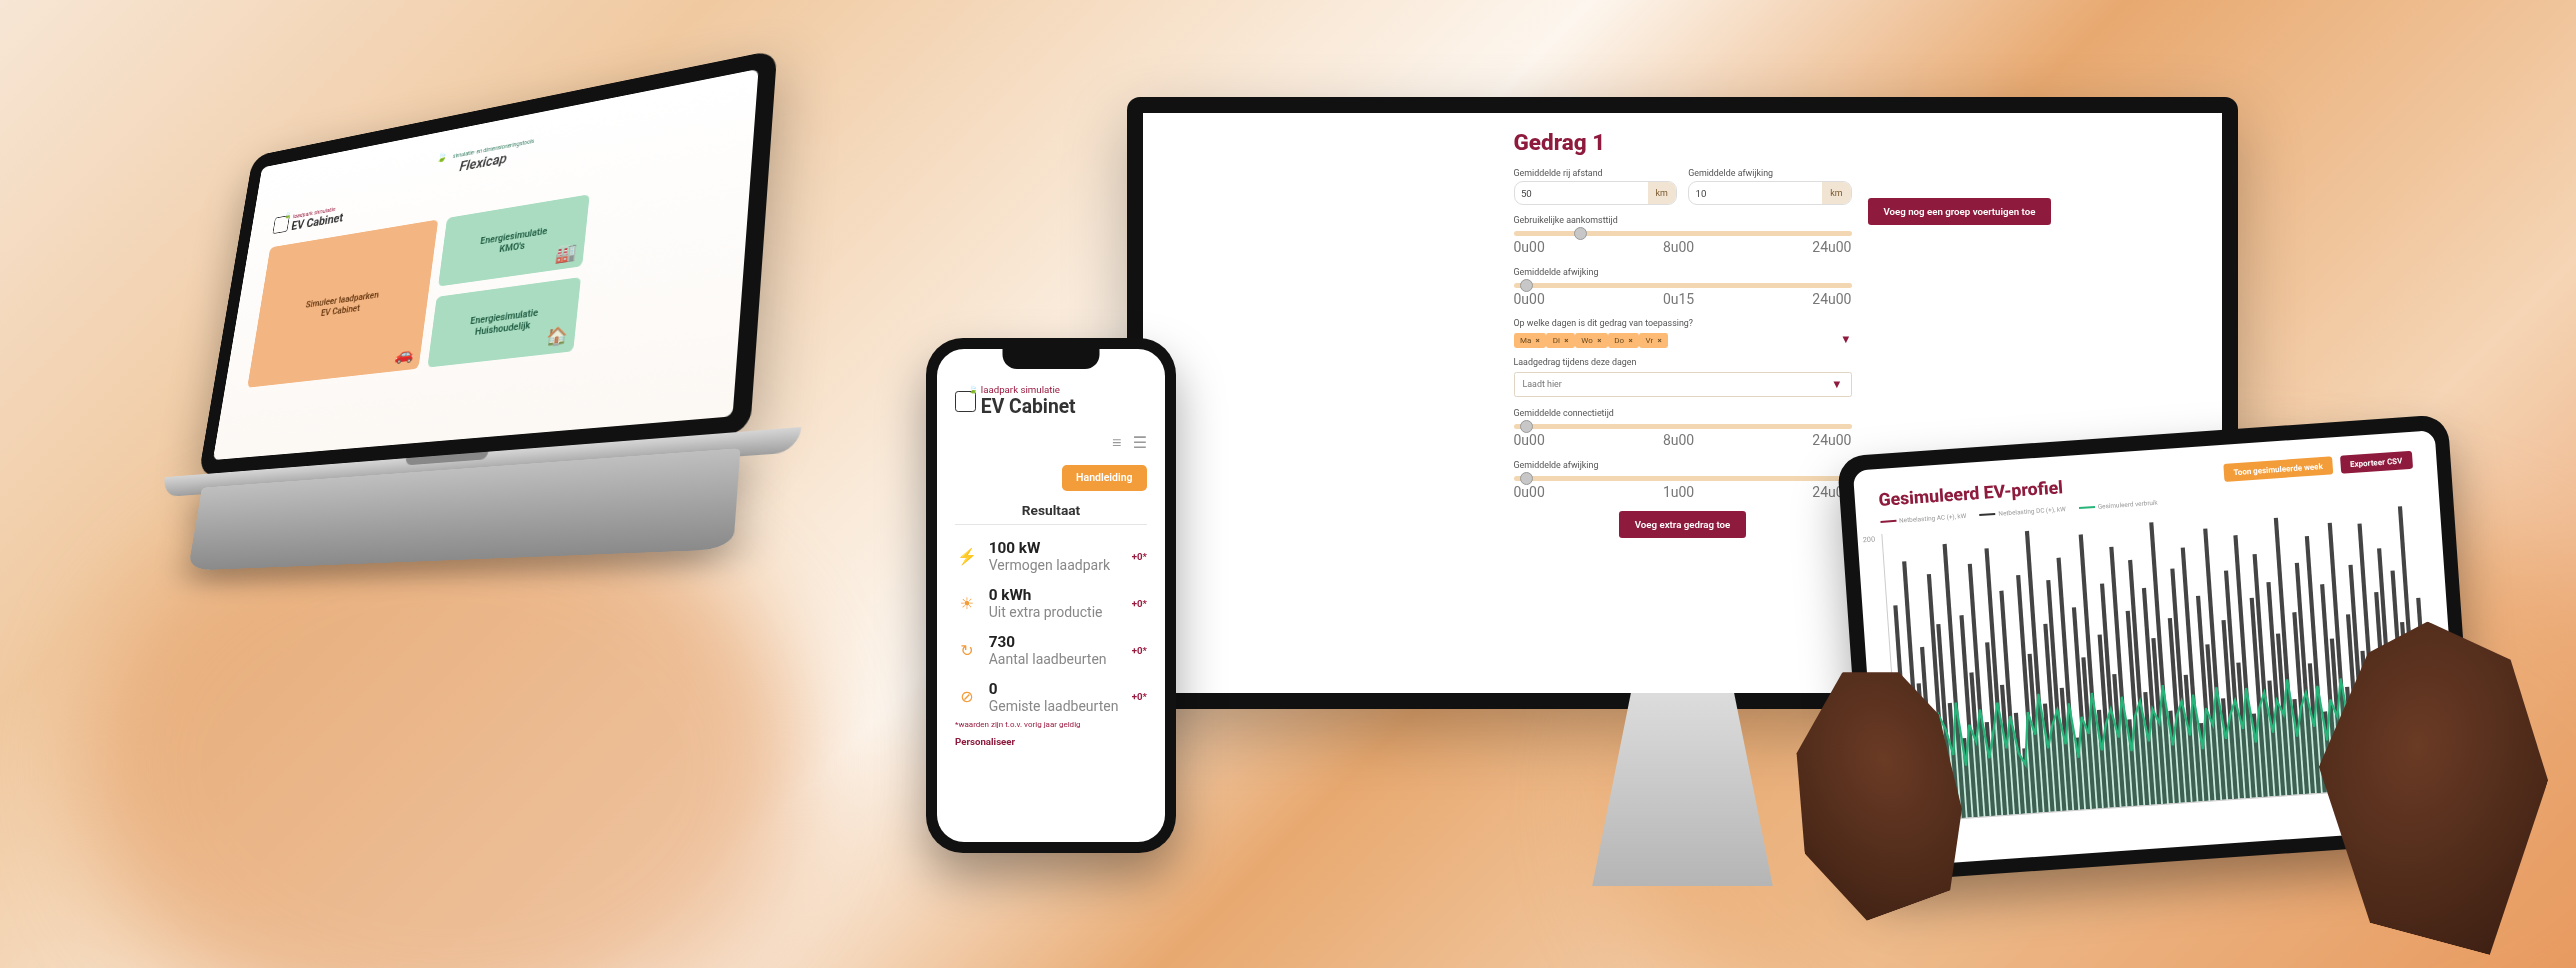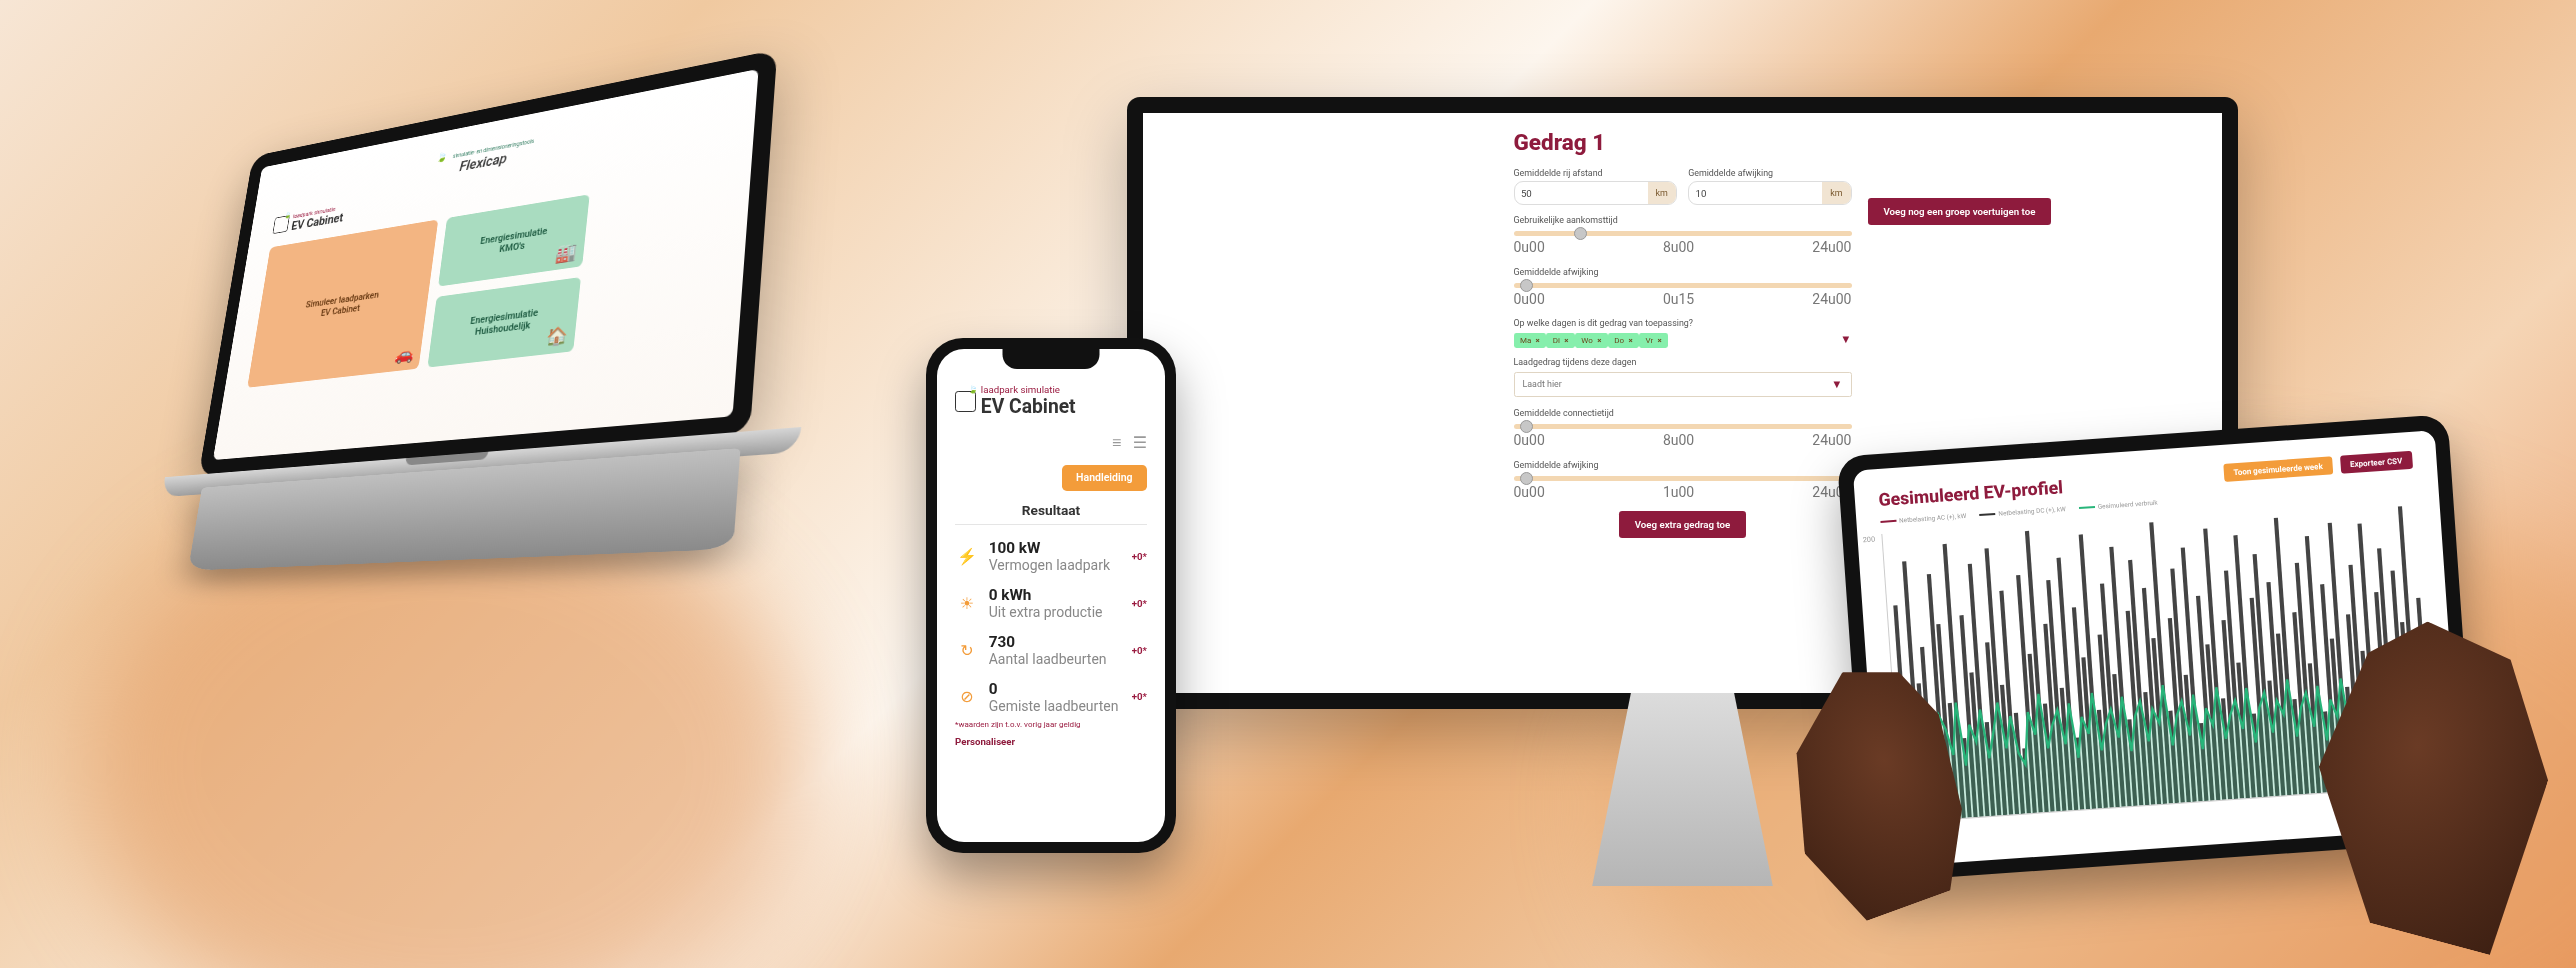--- a/index.html
+++ b/index.html
@@ -154,21 +154,21 @@
   .field { flex:1; }
   .field-label, .group-label { font-size:8.9px; color:#555; margin-bottom:3.2px; display:block;}
   .field-input { display:flex; align-items:center; border:0.8px solid #ddd; border-radius:9px; overflow:hidden; height:24px;}
   .field-input span.num { flex:1; padding:0 6.4px; font-size:9.7px; }
   .field-input span.unit { background:#f1e4d2; padding:0 8px; font-size:8.9px; color:#7a5a30; height:100%; display:flex; align-items:center;}
   .slider-group { margin:8px 0 11.3px; }
   .slider-track { height:4.8px; background:#f3d7b2; border-radius:3.2px; position:relative; margin:6.4px 0 3.2px;}
   .slider-thumb { position:absolute; top:-4px; width:13px; height:13px; background:#c7c7c7; border:0.8px solid #999; border-radius:50%;}
   .slider-ticks { display:flex; justify-content:space-between; font-size:14px; color:#777; }
   .day-chips { display:flex; gap:4.8px; align-items:center; margin:4.8px 0 11.3px;}
-  .chip { background:#86efac; color:#6b4a1f; font-size:8px; padding:3.2px 6.4px; border-radius:2.4px;}
+  .chip { background:#fdba74; color:#6b4a1f; font-size:8px; padding:3.2px 6.4px; border-radius:2.4px;}
   .chip .x { margin-left:2.4px; font-weight:700; cursor:pointer;}
   .dropdown-caret { margin-left:auto; color:#8e1b3d; font-size:11.3px; }
   .select-box { border:0.8px solid #e0d5c3; border-radius:2.4px; padding:4.8px 8px; font-size:8.9px; color:#777; display:flex; align-items:center; margin:4.8px 0 11.3px;}
   .primary-btn { background:#8e1b3d; color:#fff; font-size:9.7px; font-weight:600; padding:8px 16px; border-radius:3.2px; display:inline-block; }
   .primary-btn.centered { display:block; width:fit-content; margin:11.3px auto 0; }
   .side-btn { position:absolute; left:calc(50% + 185px); top:37px;margin-top:48px; }
 
   
   .tablet {
     position:absolute;

